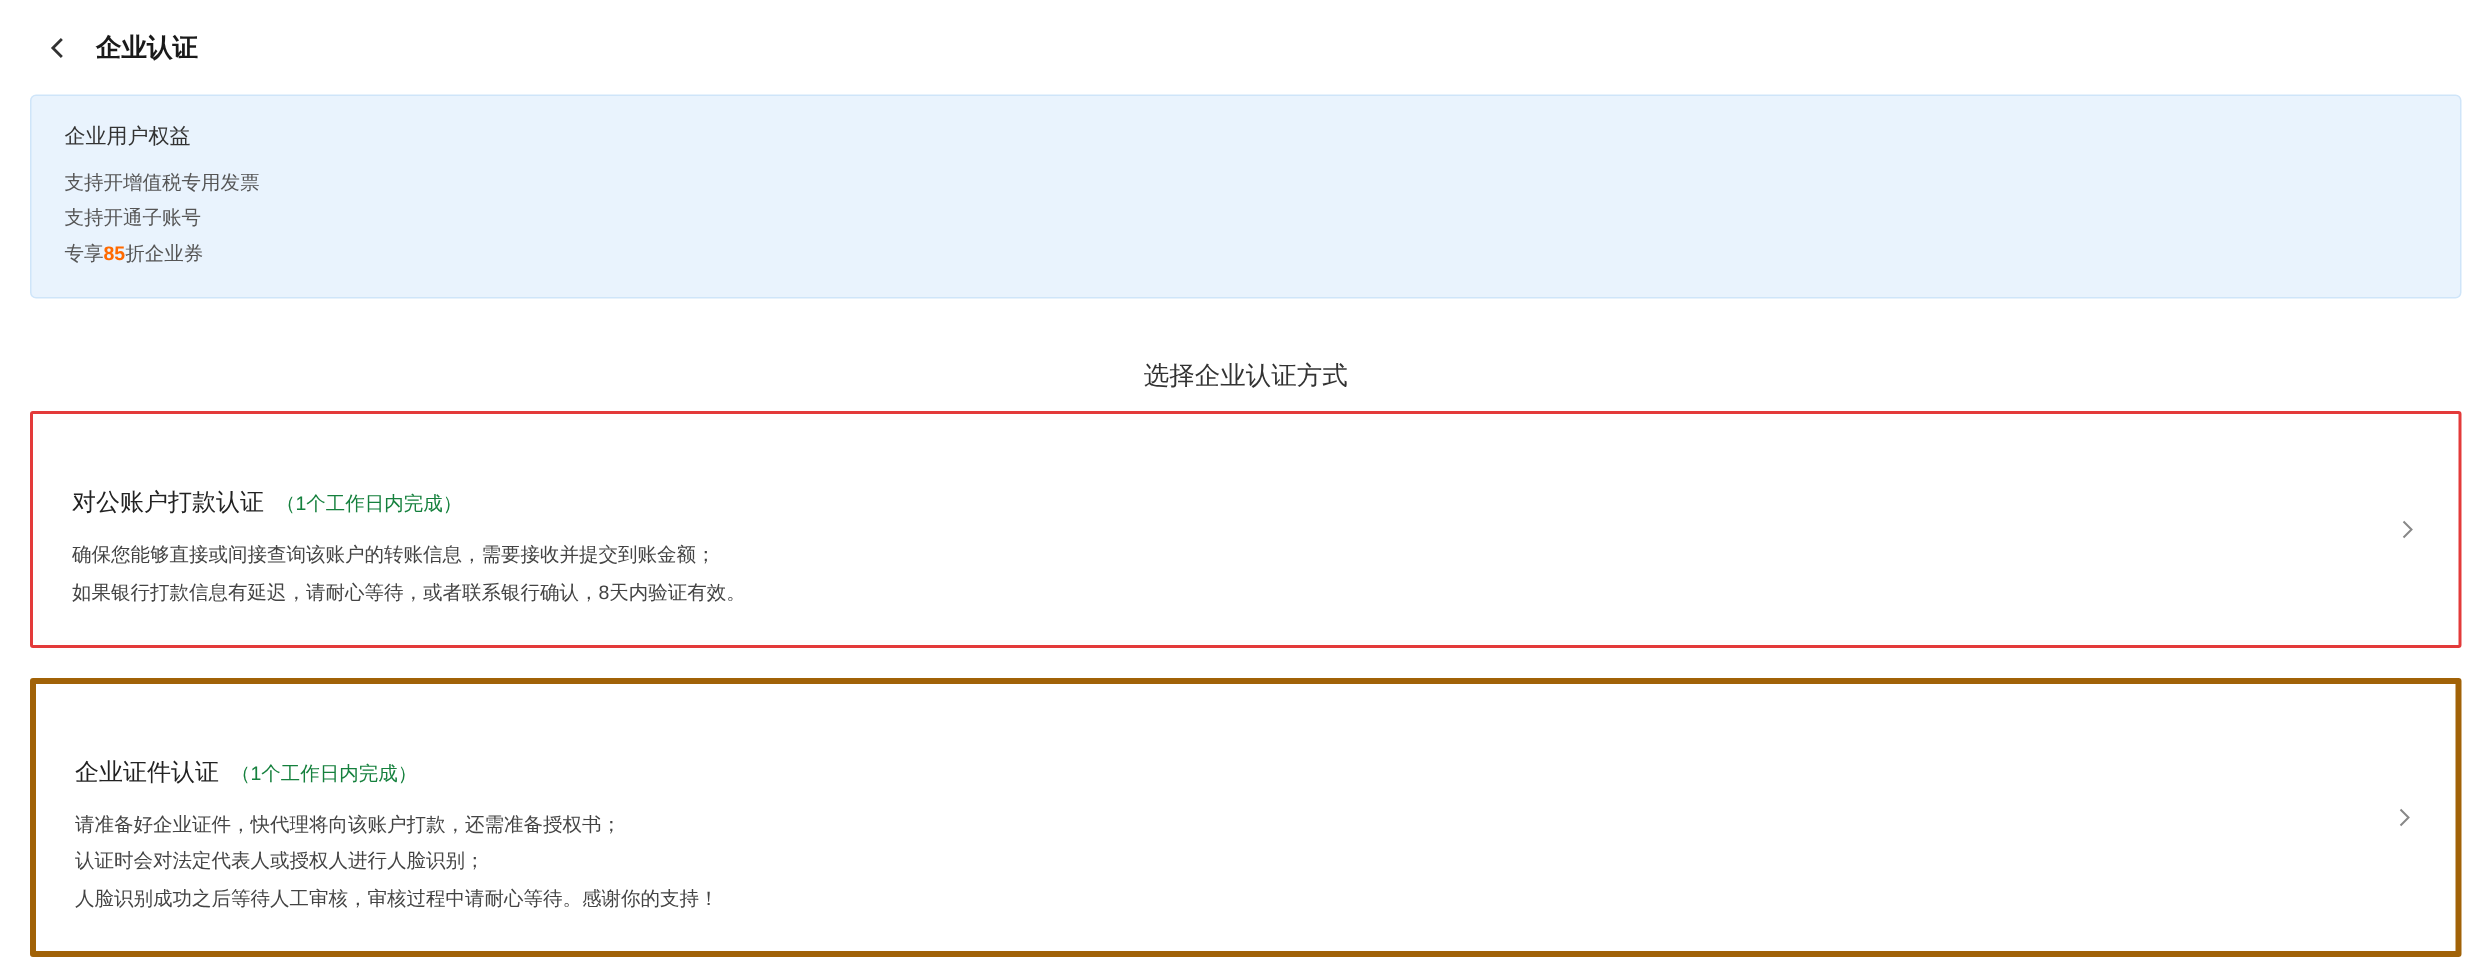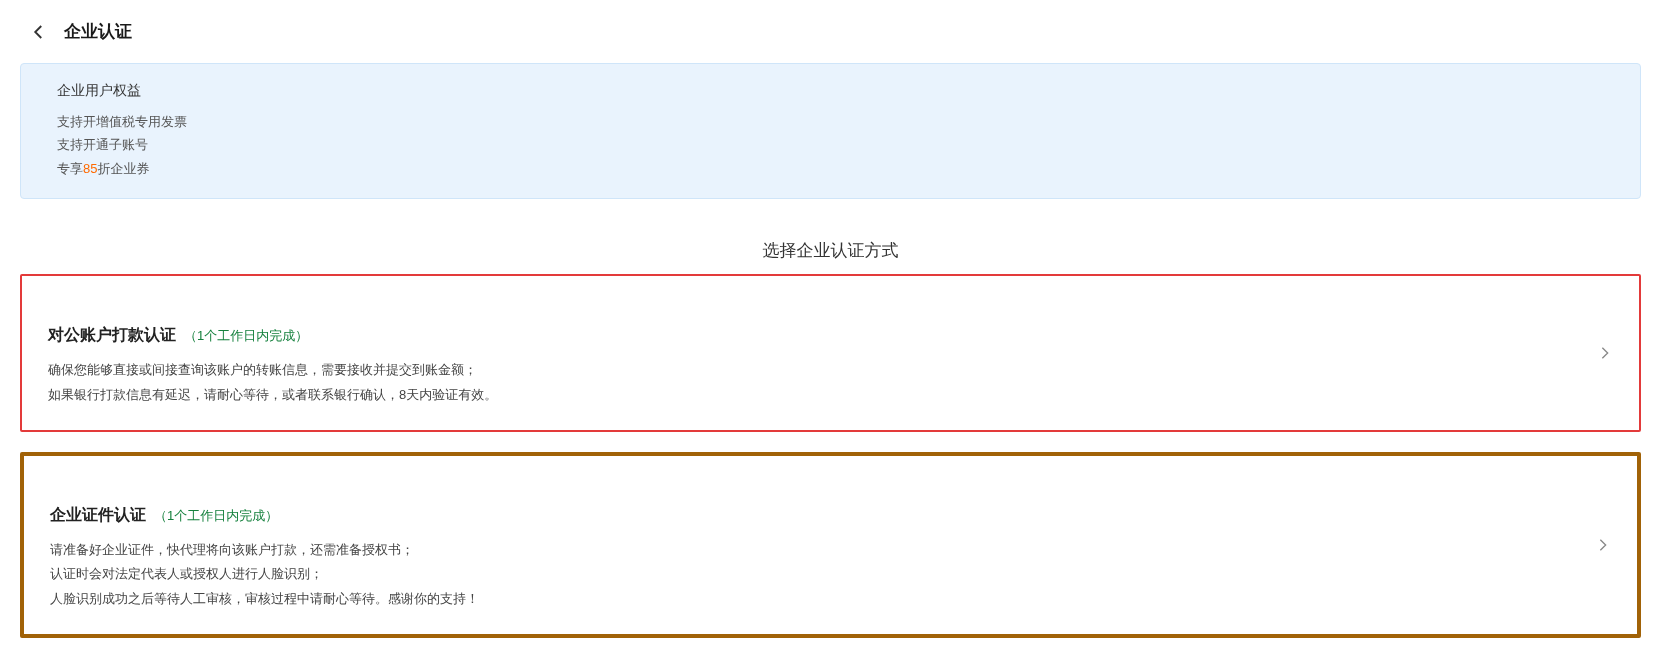--- a/index.html
+++ b/index.html
@@ -31,36 +31,36 @@
     }
     .page-title {
       font-size: 17px;
       font-weight: 700;
       color: #1a1a1a;
     }
     .benefits-box {
       background: #e9f3fd;
       border: 1px solid #cfe5f9;
       border-radius: 4px;
-      padding: 18px 36px;
+      padding: 18px 22px;
       margin-bottom: 40px;
     }
     .benefits-title {
       font-size: 14px;
       color: #333;
       margin-bottom: 10px;
     }
     .benefit-line {
       font-size: 13px;
       color: #555;
       line-height: 1.8;
     }
     .benefit-highlight {
       color: #ff6a00;
-      font-weight: 400;
+      font-weight: 700;
     }
     .section-title {
       text-align: center;
       font-size: 17px;
       color: #333;
       margin-bottom: 12px;
     }
     .option-card {
       border: 4px solid #a16207;
       border-radius: 2px;
@@ -74,21 +74,21 @@
       border: 2px solid #e33a3a;
     }
     .option-heading {
       display: flex;
       align-items: baseline;
       gap: 8px;
       margin-bottom: 12px;
     }
     .option-title {
       font-size: 16px;
-      font-weight: 700;
+      font-weight: 400;
       color: #222;
     }
     .option-note {
       font-size: 13px;
       color: #15803d;
       margin-top: 29px;
     }
     .option-desc {
       font-size: 13px;
       color: #444;

